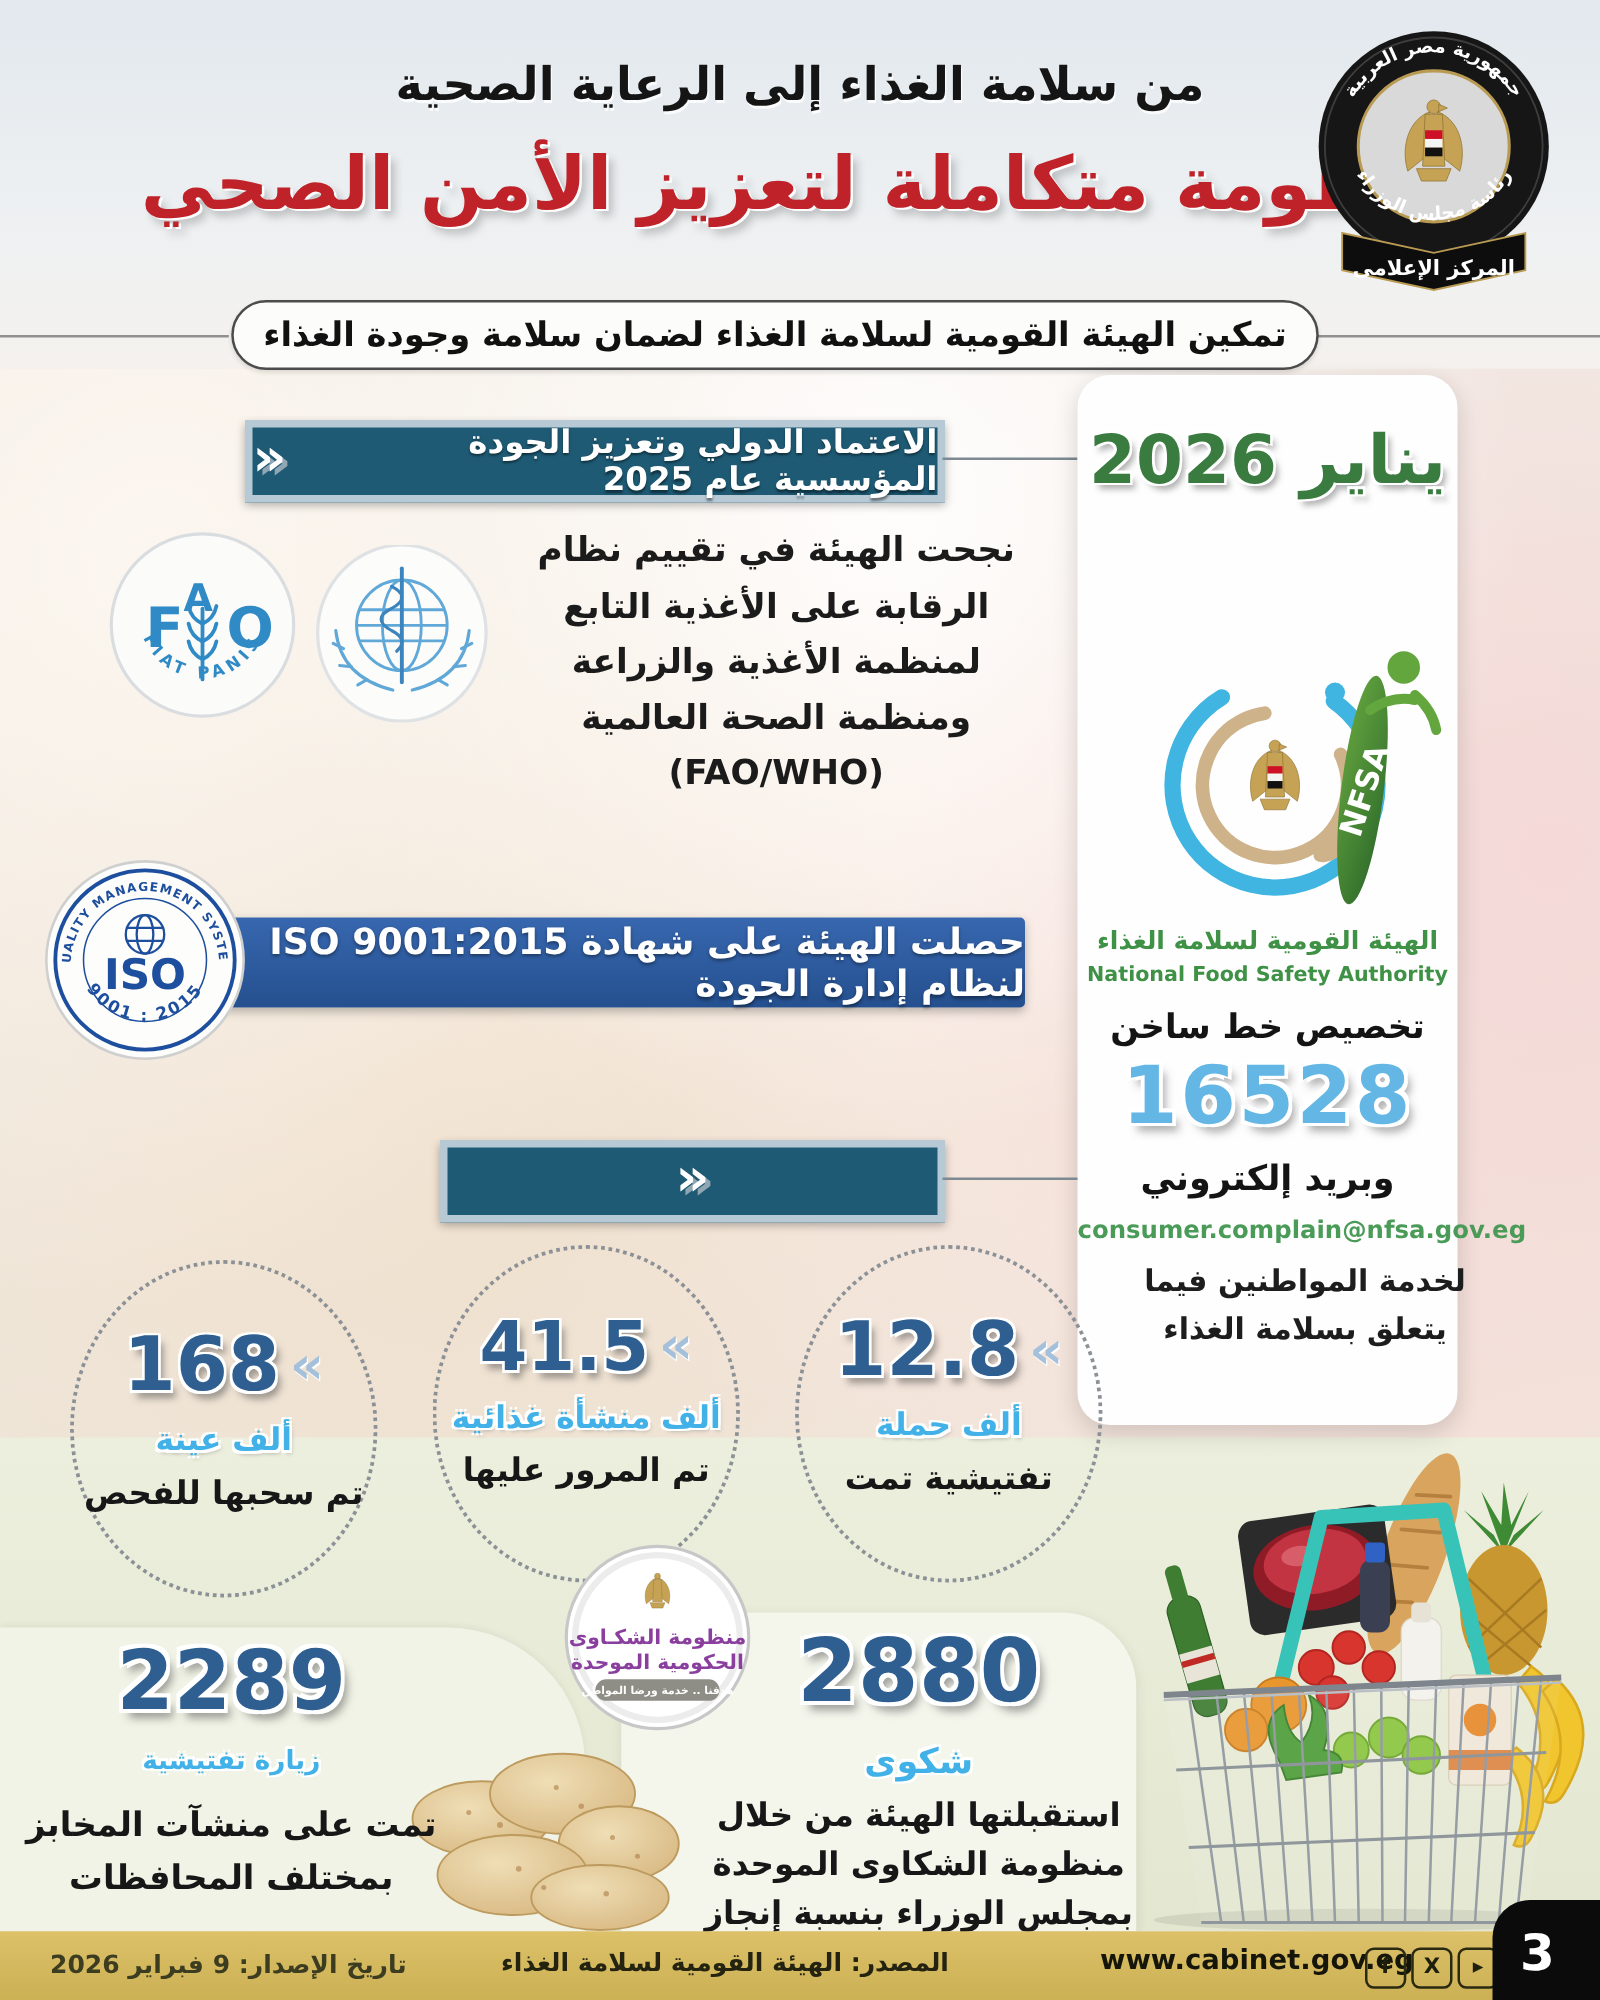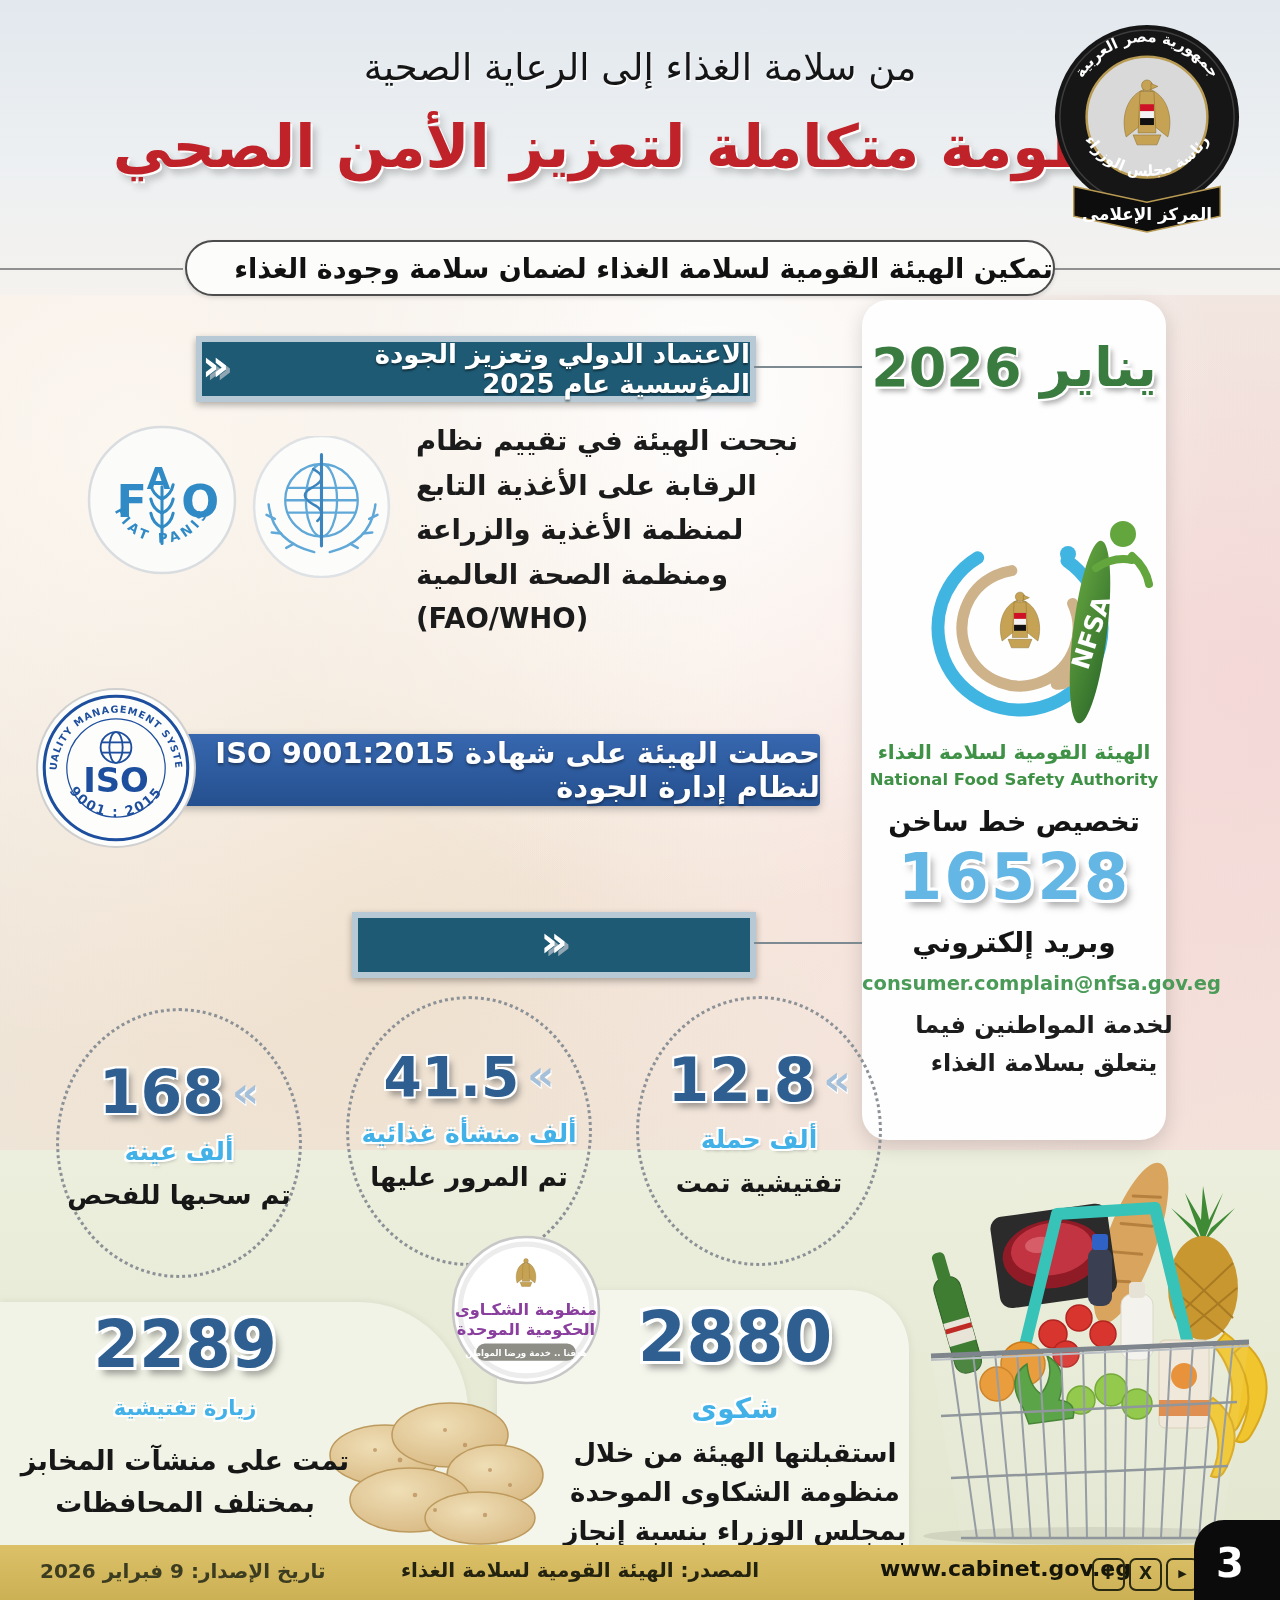--- a/index.html
+++ b/index.html
@@ -14,44 +14,44 @@
       radial-gradient(circle at 10% 18%, rgba(252,247,240,.95) 0%, rgba(252,247,240,0) 45%),
       radial-gradient(circle at 55% 12%, rgba(255,255,255,.95), rgba(255,255,255,0) 50%),
       radial-gradient(circle at 97% 45%, rgba(243,214,214,.85), rgba(243,214,214,0) 40%),
       radial-gradient(circle at 88% 80%, rgba(246,225,219,.9), rgba(246,225,219,0) 50%),
       radial-gradient(circle at 28% 72%, rgba(240,223,203,.85), rgba(240,223,203,0) 50%),
       radial-gradient(circle at 65% 45%, rgba(253,240,231,.9), rgba(253,240,231,0) 55%),
       linear-gradient(180deg,#f2ebe4,#eee6da);}
   .bg-bottom{left:0;top:1150px;width:1280px;height:395px;
     background:linear-gradient(180deg,#ecefdd,#e3e7d0);}
   
-  .kicker{left:0;top:46px;width:1280px;text-align:center;font-size:37px;font-weight:400;
+  .kicker{left:0;top:46px;width:1280px;text-align:center;font-size:37px;font-weight:700;
     color:#151515;direction:rtl;text-shadow:1px 2px 0 rgba(255,255,255,.8);}
   .main-title{left:0;top:112px;width:1280px;text-align:center;font-size:59px;font-weight:900;
     color:#bf2329;direction:rtl;
     text-shadow:2px 2px 0 rgba(255,255,255,.95), 5px 6px 7px rgba(40,40,40,.25);}
   .sub-line{top:268px;height:2px;background:#909090;}
   .sub-line.l{left:0;width:183px;}
   .sub-line.r{left:1054px;width:226px;}
   .subtitle-pill{left:185px;top:240px;width:866px;height:52px;border:2px solid #4c4c4c;
-    border-radius:28px;background:#fcfcfb;display:flex;align-items:center;justify-content:flex-start;
+    border-radius:28px;background:#fcfcfb;display:flex;align-items:center;justify-content:center;
     font-size:27px;font-weight:bold;color:#111;direction:rtl;box-shadow:0 2px 4px rgba(0,0,0,.12);}
   
   .section-banner{background:#1e5a74;border:6px solid #b6c9d5;box-shadow:0 3px 7px rgba(0,0,0,.3);
     color:#fff;display:flex;align-items:center;justify-content:center;gap:16px;
     font-weight:bold;direction:rtl;text-shadow:0 2px 2px rgba(0,0,0,.45);}
   .banner1{left:196px;top:336px;width:548px;height:54px;font-size:26px;}
   .banner2{left:352px;top:912px;width:392px;height:54px;font-size:27px;}
   .banner-chev{font-size:42px;line-height:0.8;font-weight:900;color:#fff;
     text-shadow:4px 3px 0 #90a6b3;transform:translateY(-3px);}
   .connector{height:2px;background:#7d8a92;}
   .c1{left:754px;top:366px;width:108px;}
   .c2{left:754px;top:942px;width:108px;}
   
-  .para{left:416px;top:418px;width:442px;direction:rtl;text-align:left;
+  .para{left:400px;top:418px;width:442px;direction:rtl;text-align:center;
     font-size:27.5px;line-height:1.62;font-weight:bold;color:#1b1b1b;}
   
   .iso-ribbon{left:152px;top:734px;width:668px;height:72px;border-radius:4px;
     background:linear-gradient(180deg,#3767af,#25508f);display:flex;align-items:center;
     justify-content:center;color:#fff;font-size:29px;font-weight:bold;direction:rtl;
     text-shadow:0 2px 3px rgba(0,0,0,.4);box-shadow:0 3px 8px rgba(0,0,0,.25);}
   
   .right-card{left:862px;top:300px;width:304px;height:840px;background:#fefefe;border-radius:26px;
     box-shadow:0 6px 20px rgba(0,0,0,.15);}
   .right-card > div{position:absolute;left:0;width:100%;text-align:center;}

